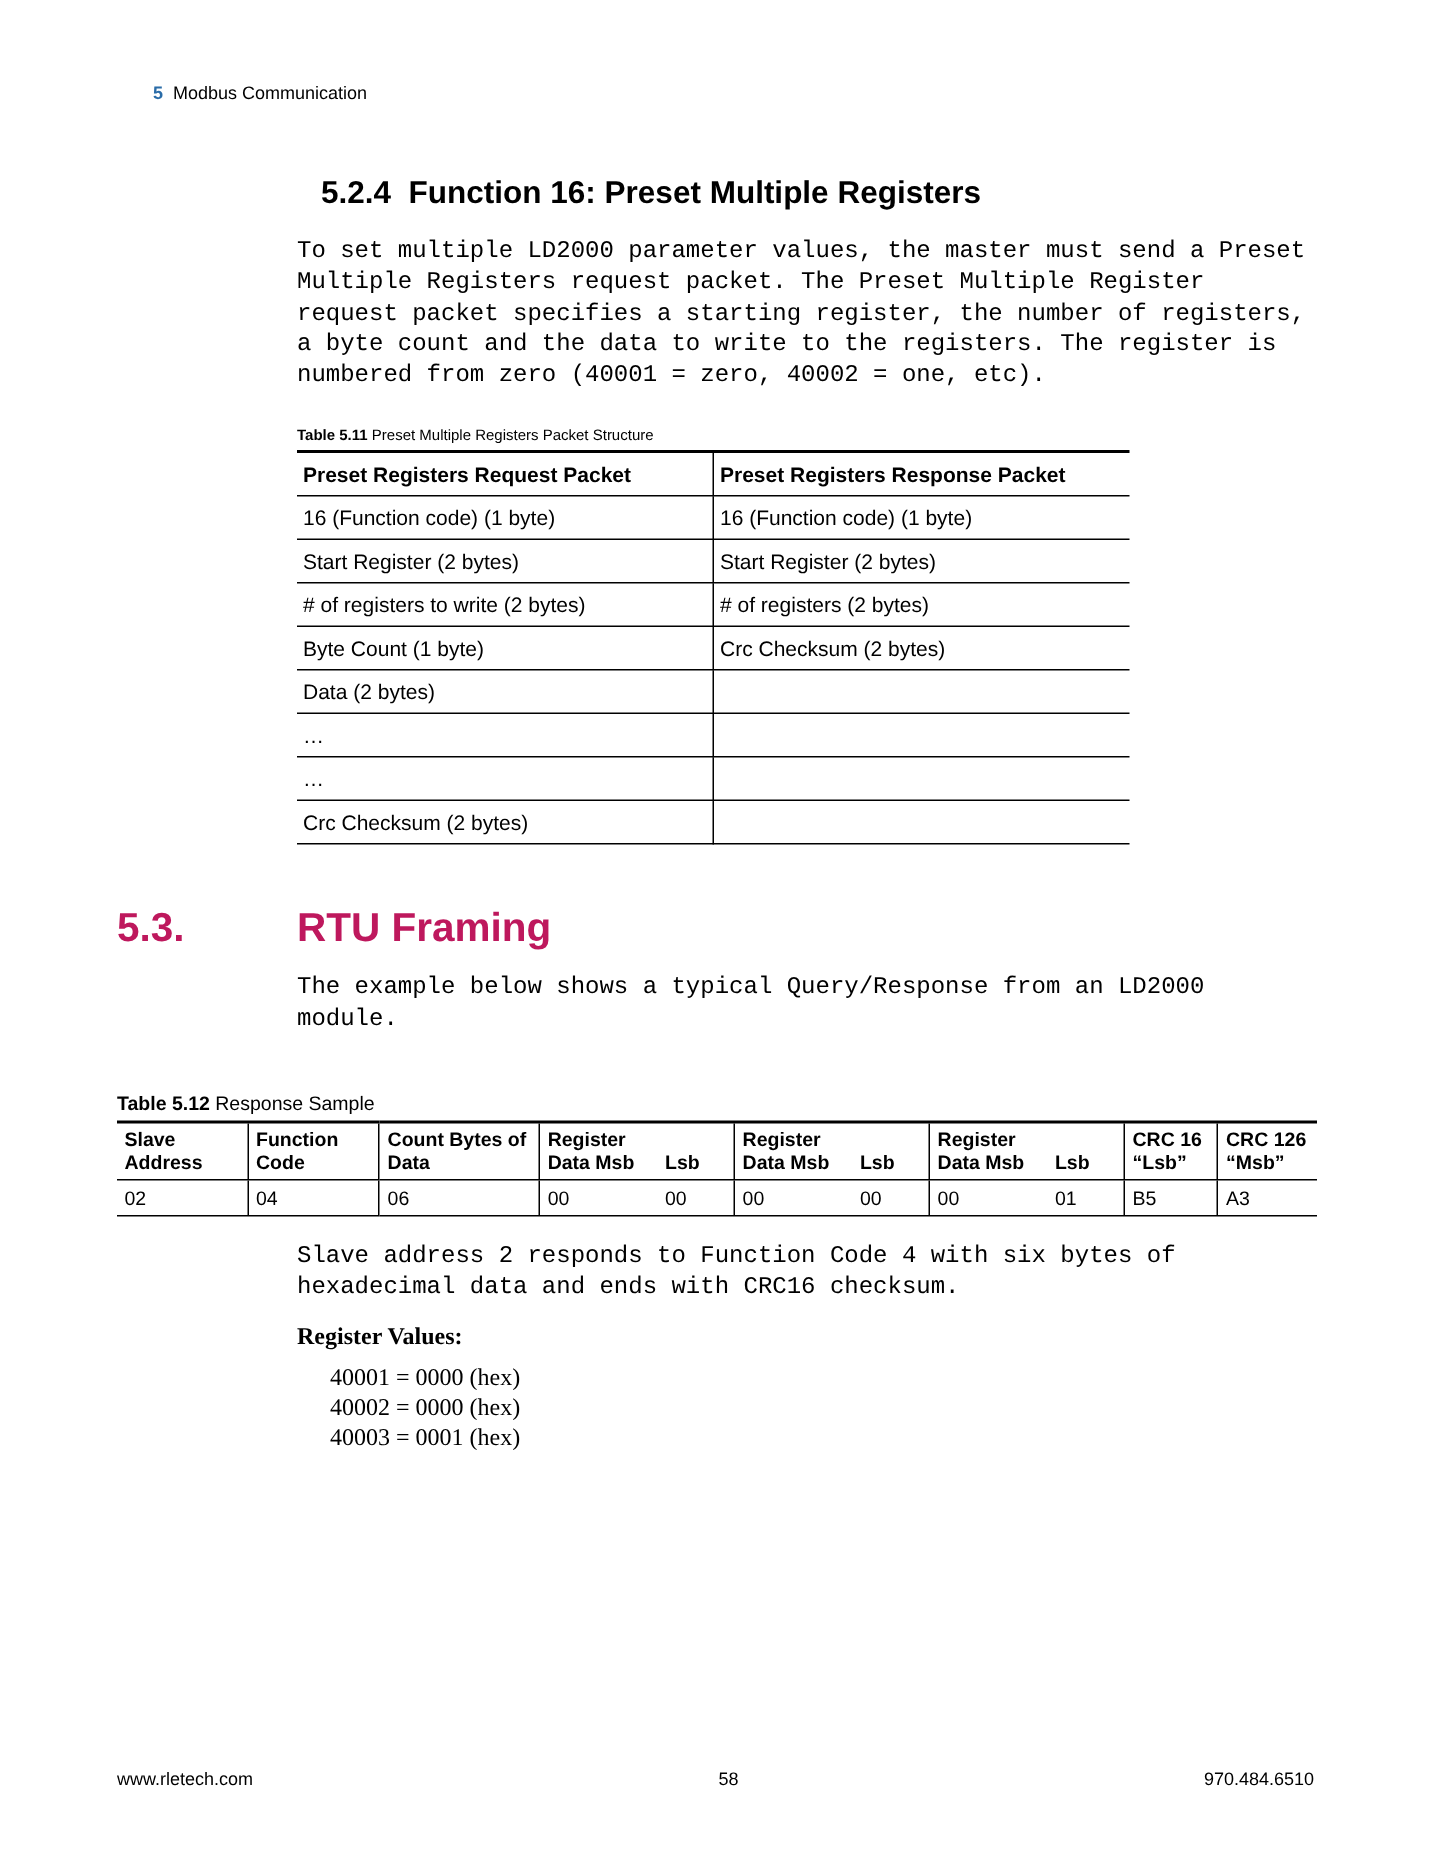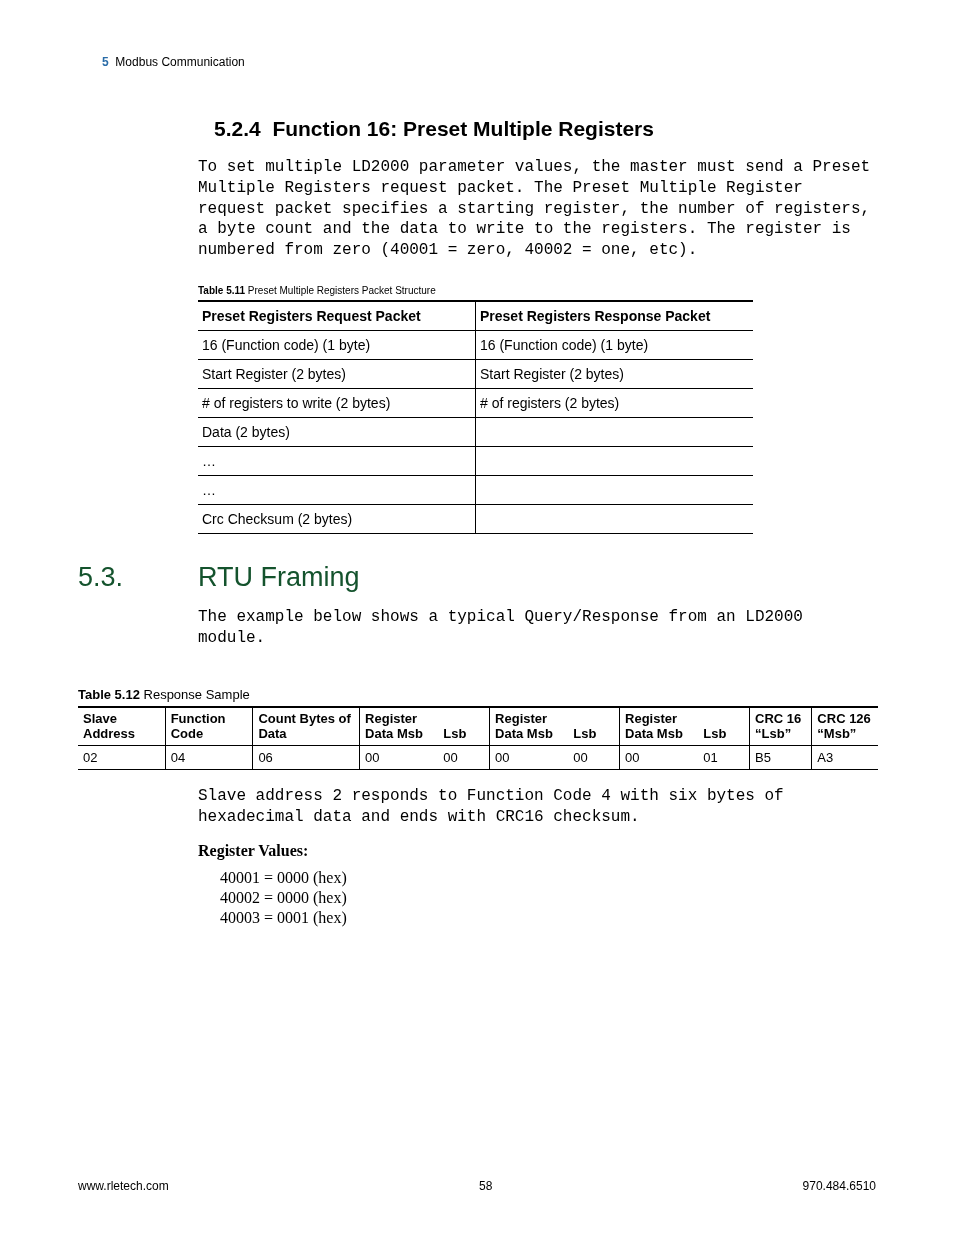--- a/index.html
+++ b/index.html
@@ -59,23 +59,23 @@
     text-align: left;
     vertical-align: top;
   }
   table.pkt th {
     font-weight: bold;
     border-top: 2px solid #000;
   }
   .col-sep { border-right: 1px solid #000; }
   h1.section {
     font-size: 27px;
-    font-weight: normal;
-    color: #14532d;
-    margin: 28px 0 14px -120px;
+    font-weight: bold;
+    color: #be185d;
+    margin: 40px 0 14px -120px;
   }
   h1.section .num { display:inline-block; width:120px; }
   .wide-table-wrap {
     margin-left: 0;
     margin-top: 38px;
   }
   .wide-caption {
     font-size: 13px;
     margin-bottom: 4px;
     margin-left: -120px;
@@ -148,20 +148,24 @@
             <td class="col-sep">16 (Function code) (1 byte)</td>
             <td>16 (Function code) (1 byte)</td>
           </tr>
         <tr>
             <td class="col-sep">Start Register (2 bytes)</td>
             <td>Start Register (2 bytes)</td>
           </tr>
         <tr>
             <td class="col-sep"># of registers to write (2 bytes)</td>
             <td># of registers  (2 bytes)</td>
+          </tr>
+        <tr>
+            <td class="col-sep">Byte Count (1 byte)</td>
+            <td>Crc Checksum (2 bytes)</td>
           </tr>
         <tr>
             <td class="col-sep">Data (2 bytes)</td>
             <td></td>
           </tr>
         <tr>
             <td class="col-sep">…</td>
             <td></td>
           </tr>
         <tr>

